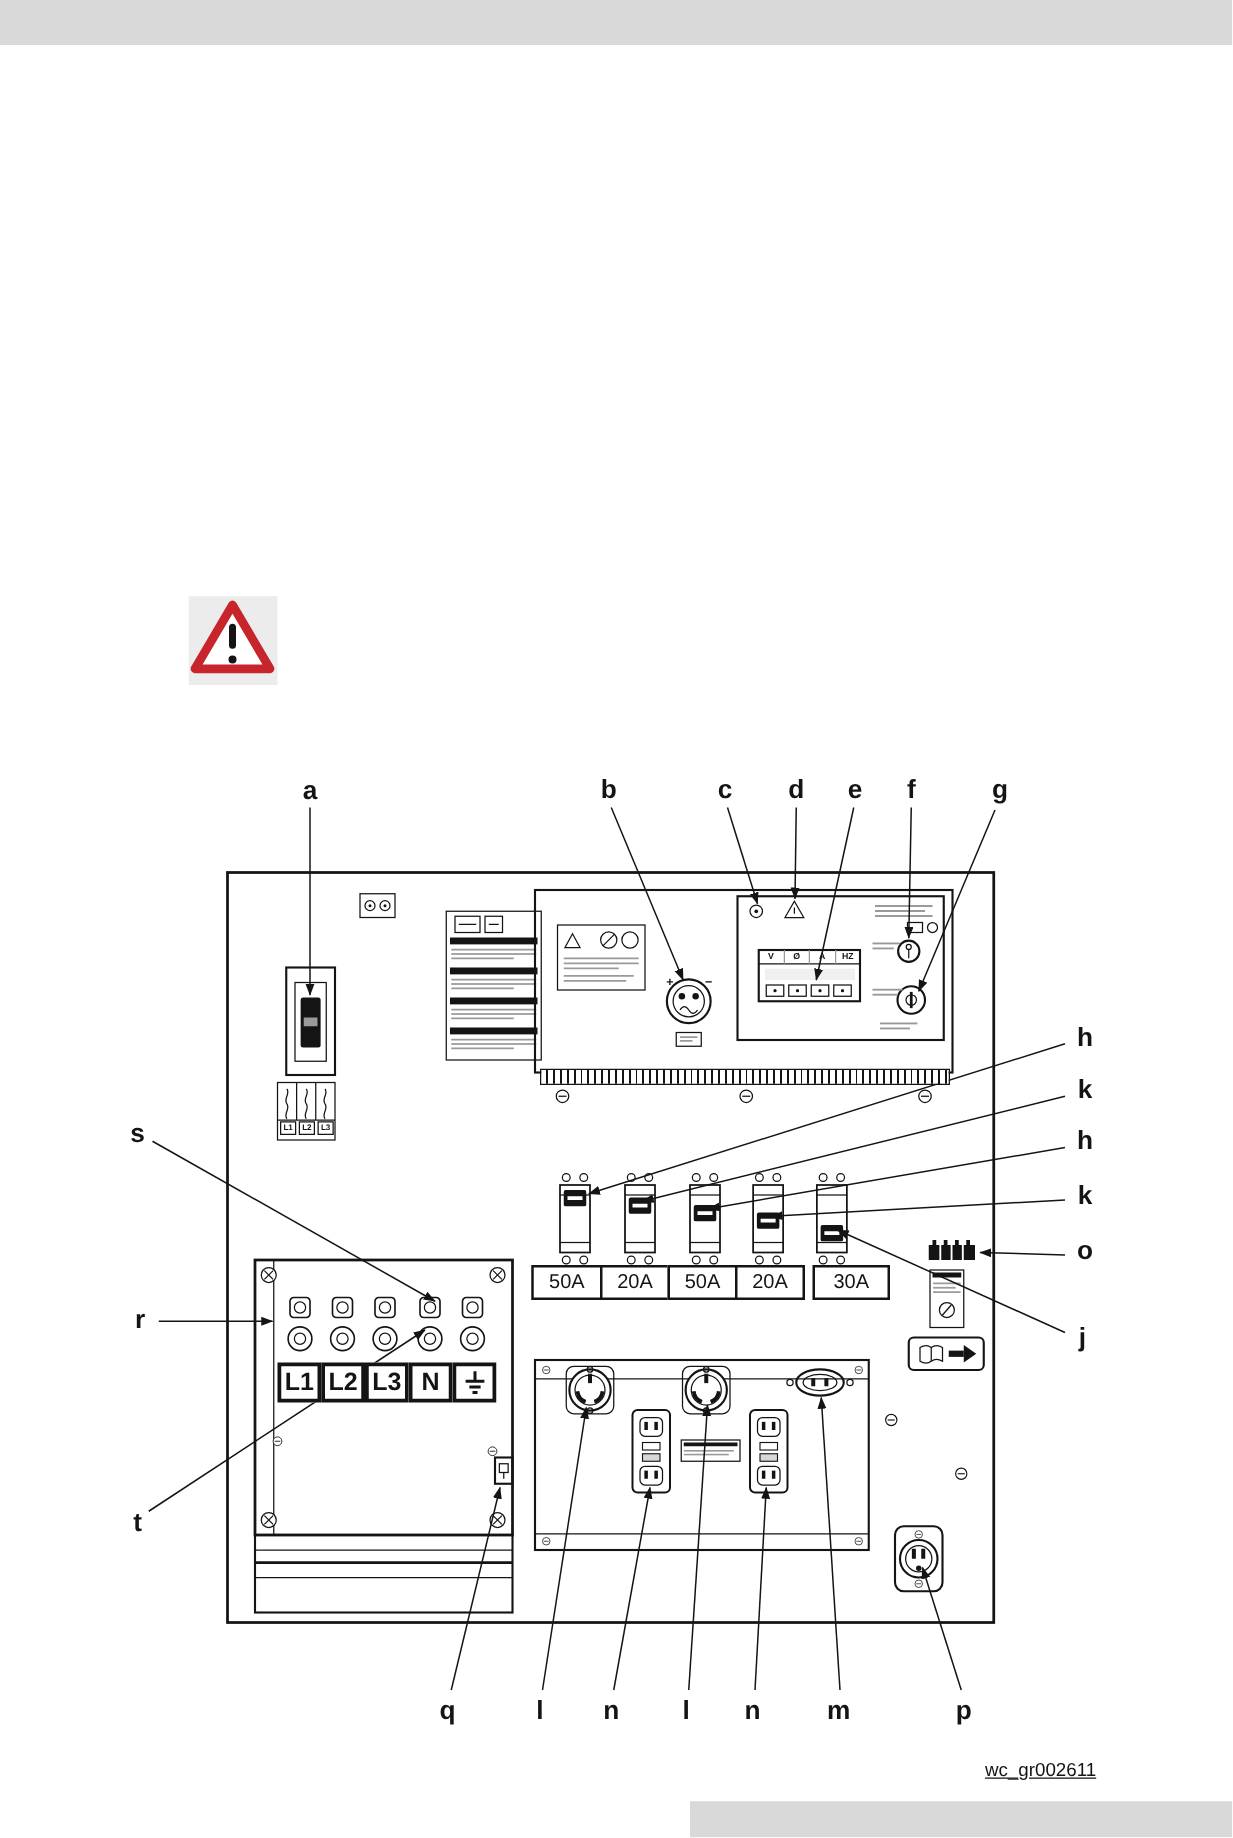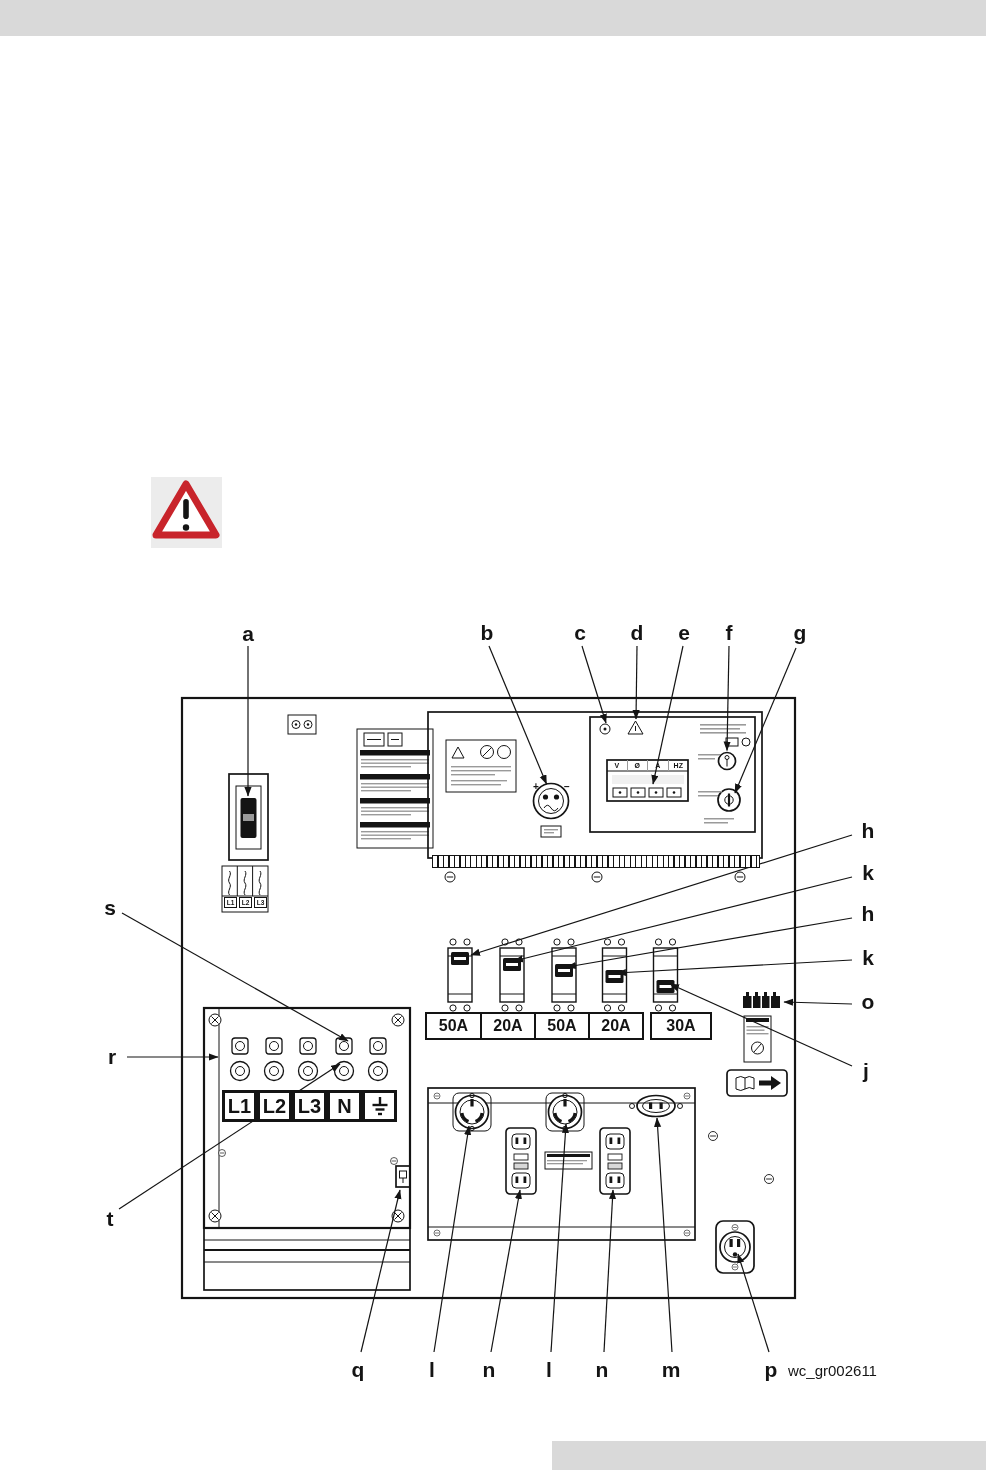--- a/index.html
+++ b/index.html
@@ -1,29 +1,29 @@
 <!DOCTYPE html>
 <html><head>
 <meta charset="utf-8">
 <style>
   html,body{margin:0;padding:0;background:#fff;}
   .page{position:relative;width:986px;height:1470px;background:#fff;overflow:hidden;
         font-family:"Liberation Sans","DejaVu Sans",sans-serif;color:#141414;}
   .band{position:absolute;background:#d9d9d9;}
   .callout{position:absolute;transform:translate(-50%,-50%);font-weight:bold;font-size:21px;line-height:1;}
-  .amp-label{position:absolute;border:2px solid #141414;background:#fff;display:flex;align-items:center;justify-content:center;font-weight:bold;font-size:16px;}
+  .amp-label{position:absolute;border:2px solid #141414;background:#fff;display:flex;align-items:center;justify-content:center;font-weight:normal;font-size:16px;}
   .term-label{position:absolute;border:3px solid #141414;background:#fff;display:flex;align-items:center;justify-content:center;font-weight:bold;font-size:20px;box-sizing:border-box;}
   .mini-label{position:absolute;border:1px solid #141414;background:#fff;display:flex;align-items:center;justify-content:center;font-weight:bold;font-size:6.5px;box-sizing:border-box;}
   .meter-units{position:absolute;left:607px;top:760px;width:81px;height:11px;display:flex;}
   .meter-units span{flex:1;display:flex;align-items:center;justify-content:center;font-size:7px;font-weight:bold;border-right:1px solid #9a9a9a;}
   .meter-units span:last-child{border-right:none;}
   .vent{position:absolute;left:432px;top:855px;width:328px;height:13px;border:1px solid #141414;box-sizing:border-box;
         background:repeating-linear-gradient(90deg,#fff 0 4px,#141414 4px 5.5px);}
   .sign{position:absolute;transform:translate(-50%,-50%);font-weight:bold;font-size:10px;}
-  .fig-id{position:absolute;left:788px;top:1362px;font-size:15px;}
+  .fig-id{position:absolute;left:788px;top:1408px;font-size:15px;text-decoration:underline;}
   .warn-backdrop{position:absolute;left:151px;top:477px;width:71px;height:71px;background:#ececec;}
   svg.overlay{position:absolute;left:0;top:0;}
   .ln1{fill:none;stroke:#141414;stroke-width:1px;}
   .ln15{fill:none;stroke:#141414;stroke-width:1.7px;}
   .ln2{fill:none;stroke:#141414;stroke-width:2.2px;}
   .fb{fill:#141414;stroke:none;}
   .fw{fill:#fff;stroke:none;}
   .fg{fill:#9a9a9a;stroke:none;}
   .ldr{stroke:#141414;stroke-width:1.2px;fill:none;}
 </style>

